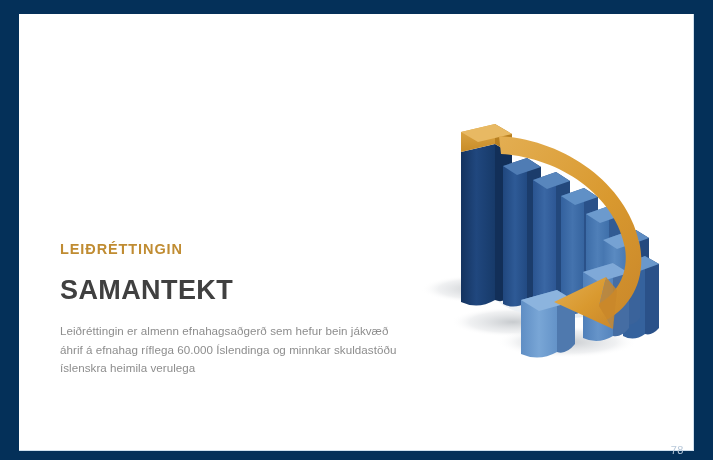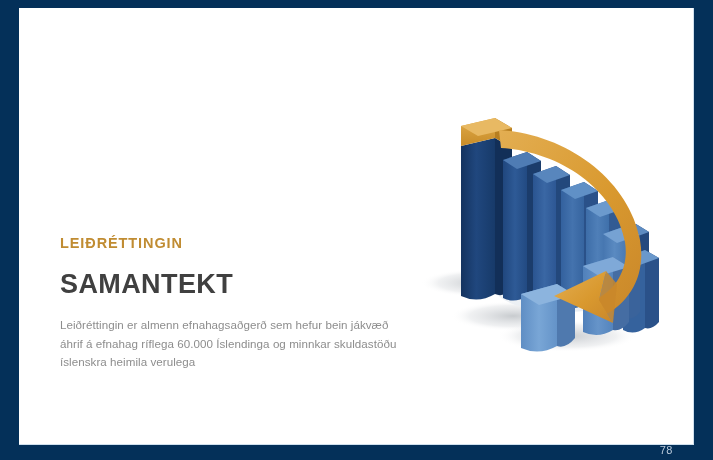--- a/index.html
+++ b/index.html
@@ -19,21 +19,21 @@
     width: 713px;
     height: 460px;
     background: #043059;
     overflow: hidden;
   }
 
   
   #content-card {
     position: absolute;
     left: 19px;
-    top: 8px;
+    top: 14px;
     width: 675px;
     height: 437px;
     background: #ffffff;
     border-right: 1px solid #cfe0ee;
     border-bottom: 1px solid #cfe0ee;
     box-sizing: border-box;
   }
 
   
   #text-block {
@@ -67,21 +67,21 @@
     line-height: 1.58;
     color: #8d8d8d;
     margin: 0;
     letter-spacing: 0.05px;
     max-width: 350px;
   }
 
   
   #page-number {
     position: absolute;
-    right: 40px;
+    right: 29px;
     bottom: 4px;
     font-size: 11px;
     color: #b9c9da;
     letter-spacing: 0.5px;
   }
 
   
   #chart-graphic {
     position: absolute;
     left: 398px;

